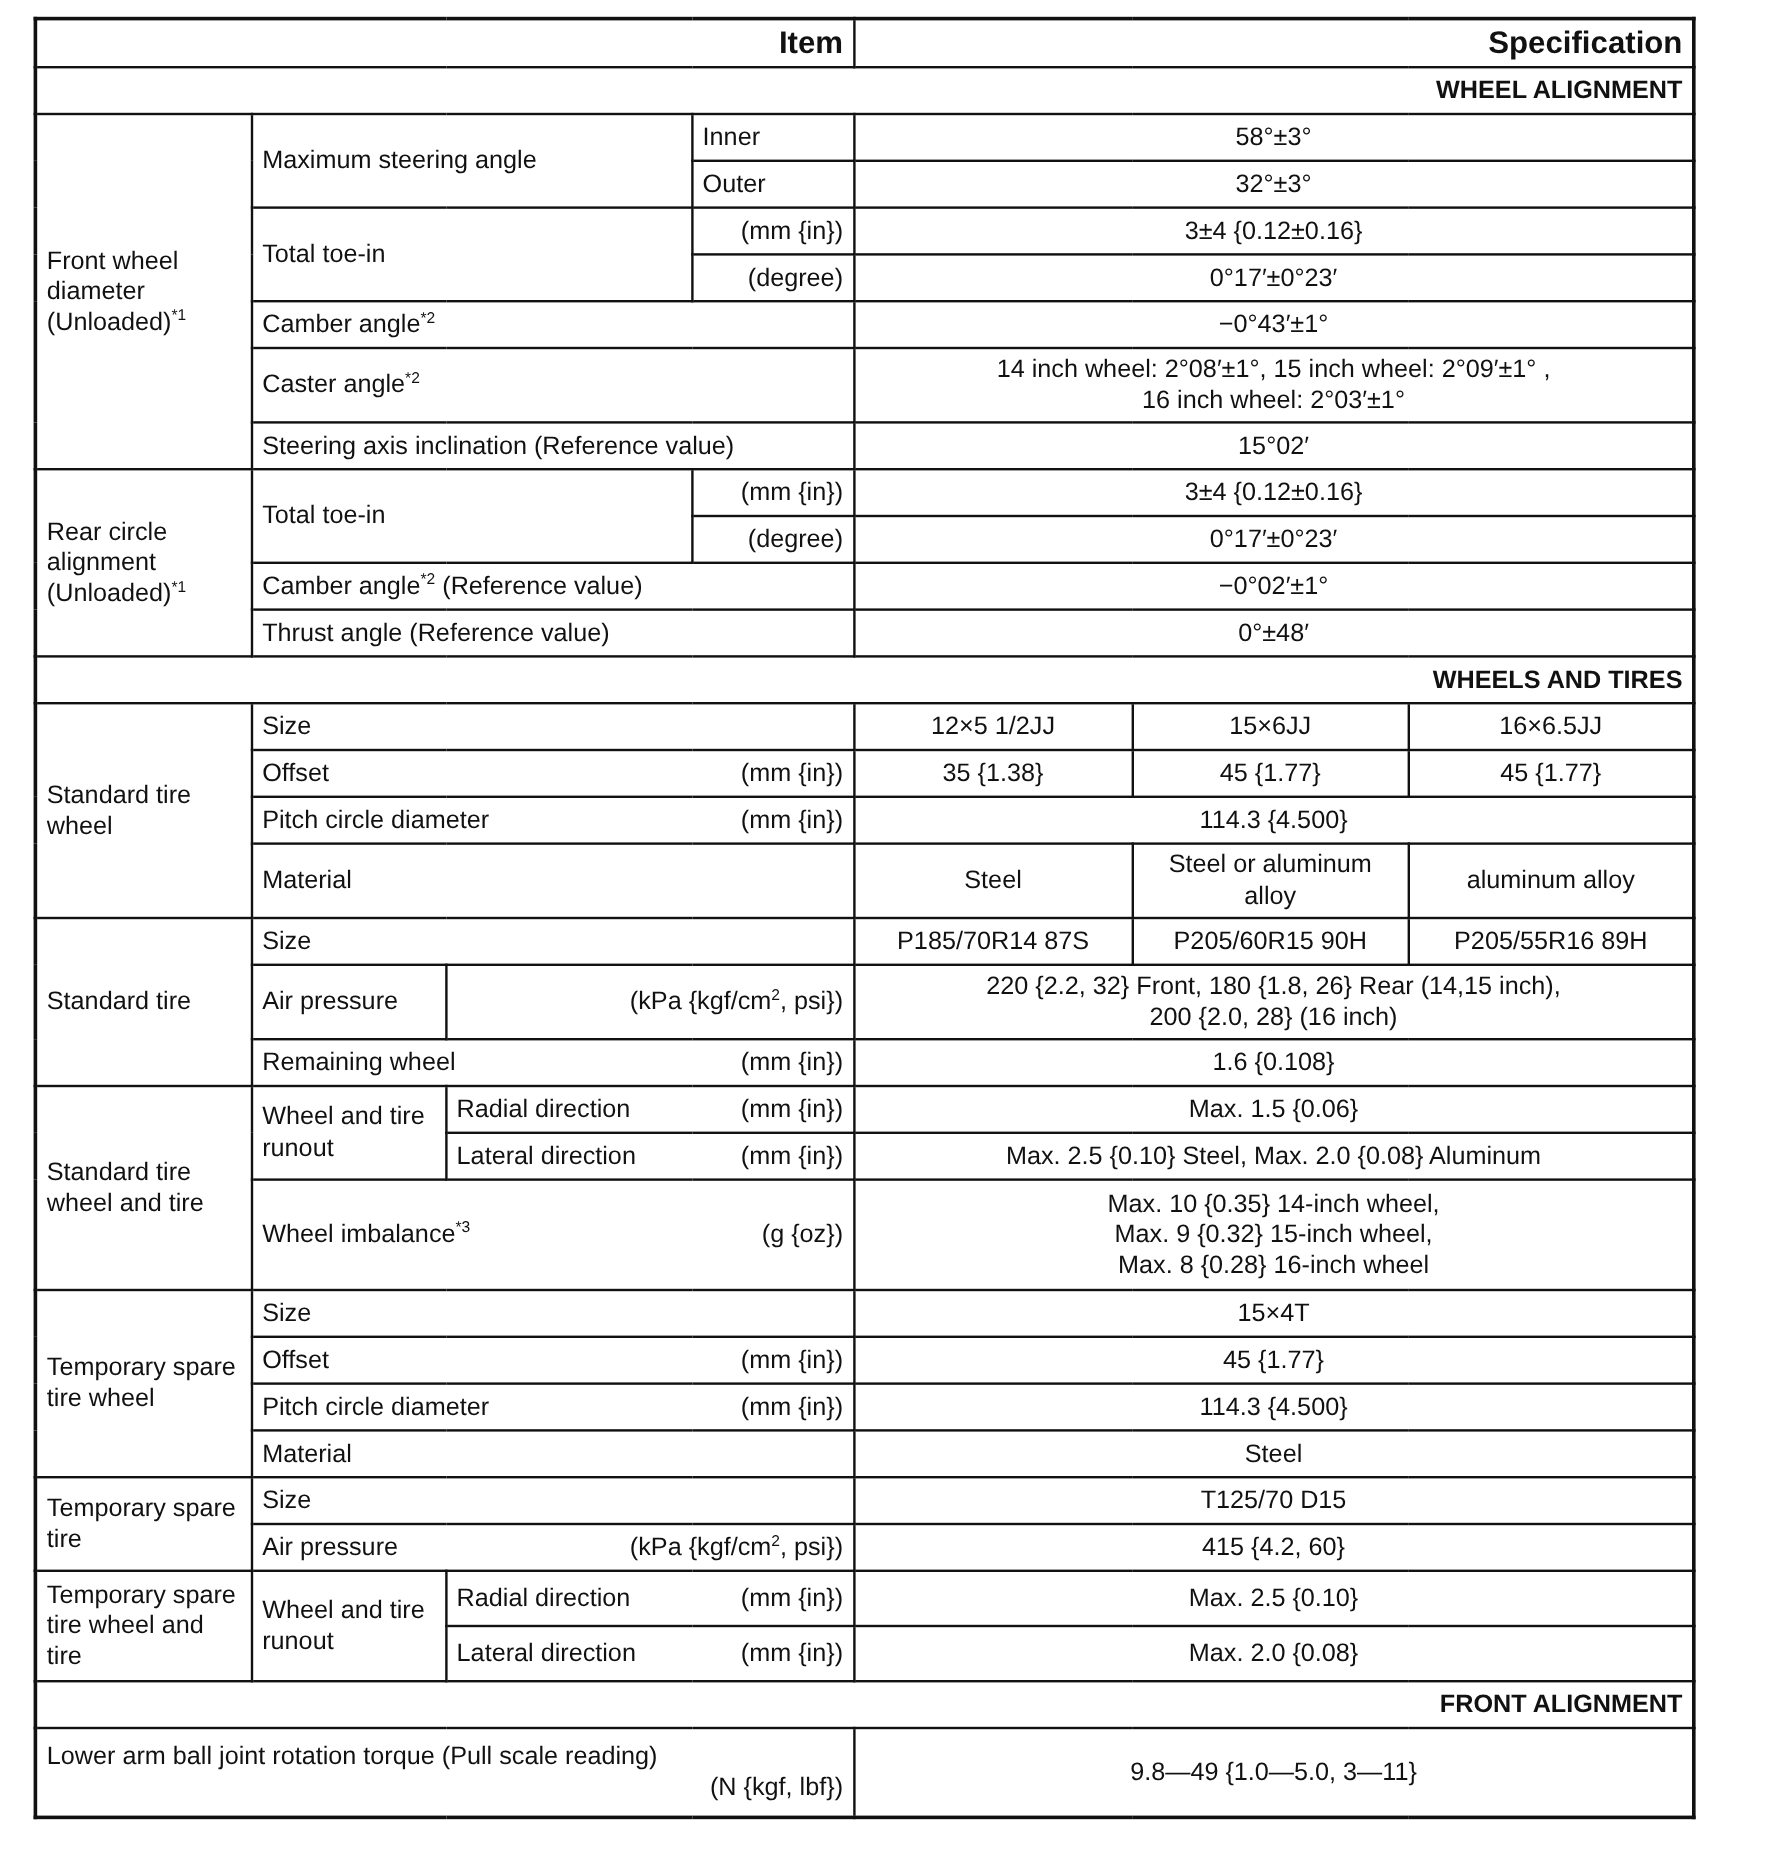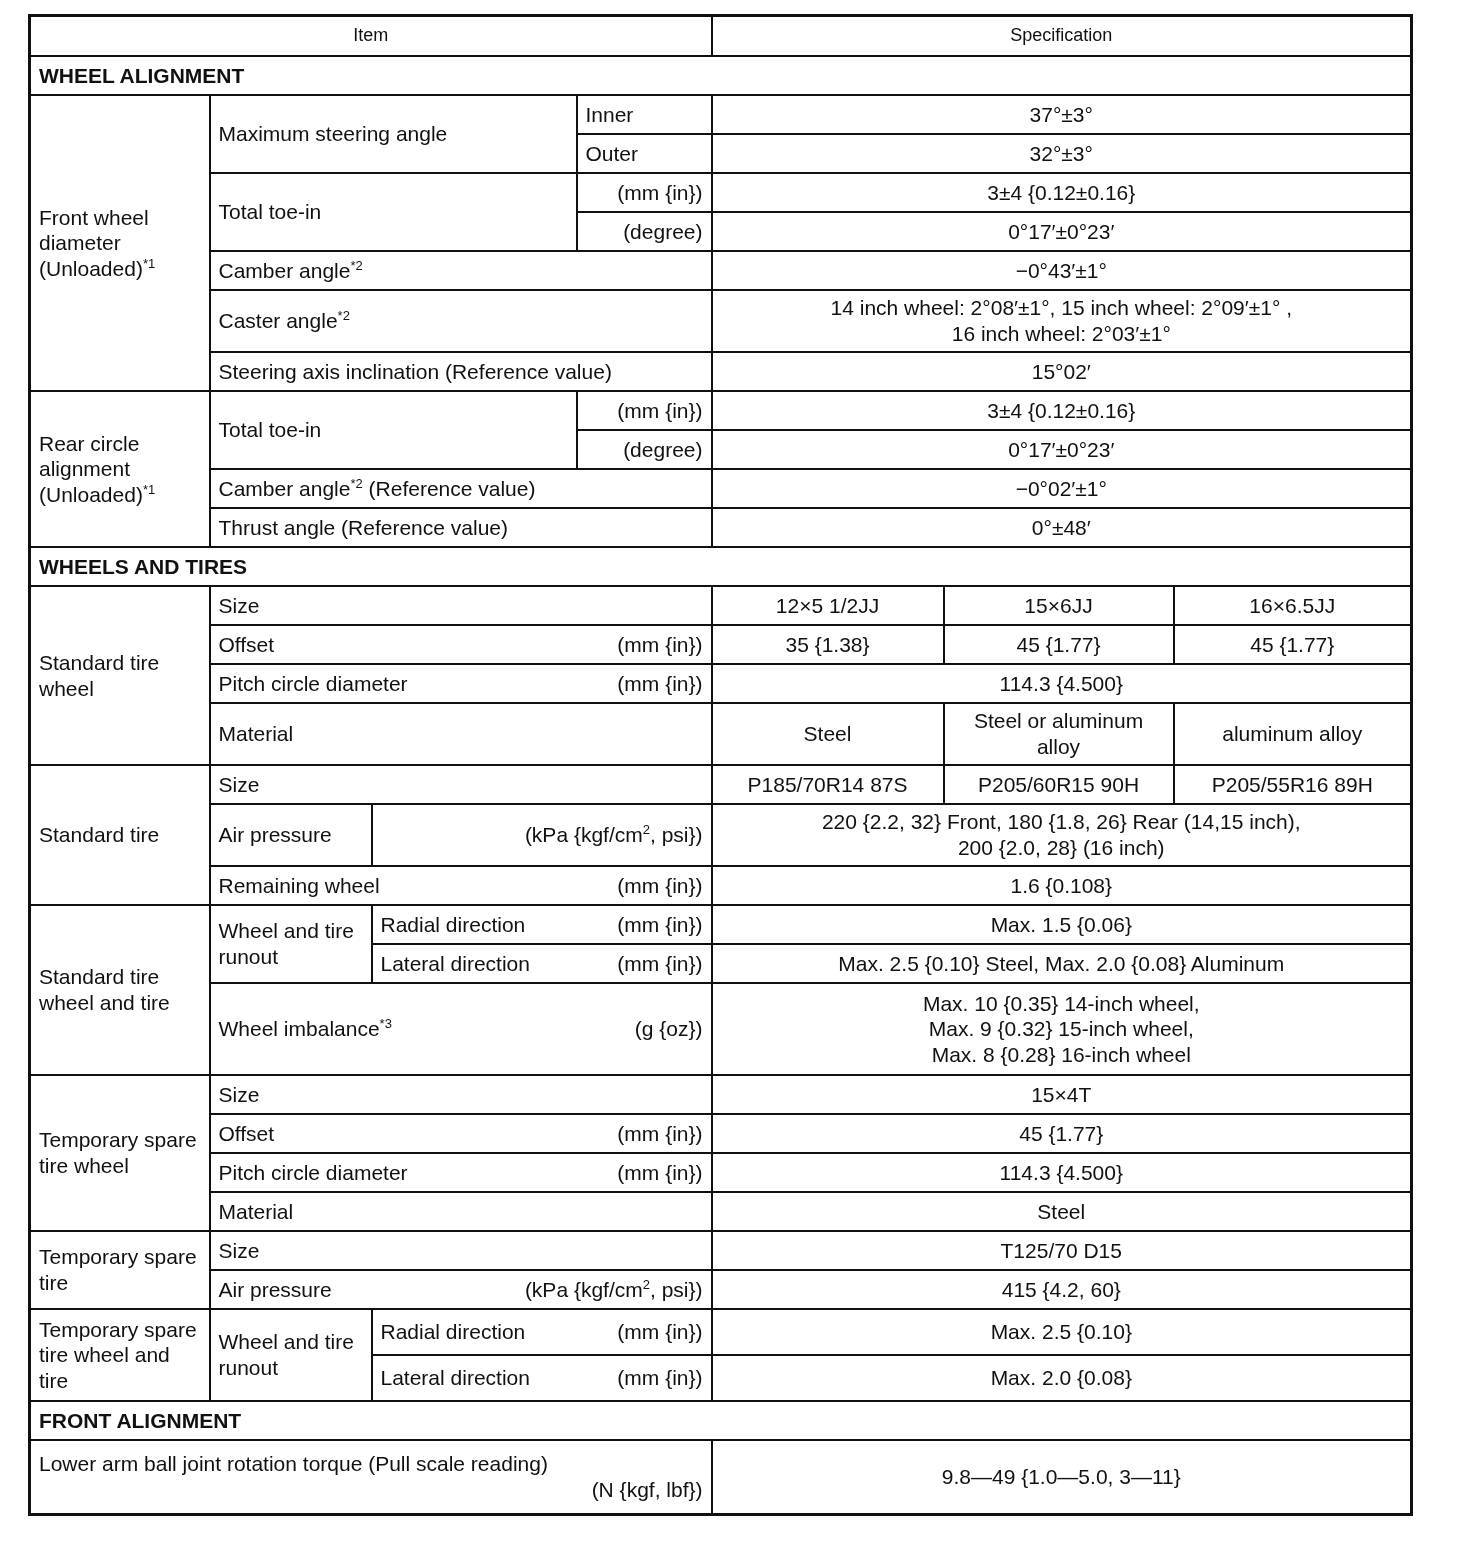--- a/index.html
+++ b/index.html
@@ -11,22 +11,22 @@
     font-size: 21px;
     table-layout: fixed;
   }
   table.spec td, table.spec th {
     border: 2px solid #111;
     padding: 0 8px;
     vertical-align: middle;
     line-height: 1.22;
   }
   table.spec { border: 3px solid #111; }
-  th { font-weight: normal; text-align: center; height: 38px; font-size: 18px; }
-  .section td { font-weight: bold; height: 37px; text-align: left; }
+  th { font-weight: bold; text-align: right; height: 38px; font-size: 26px; }
+  .section td { font-weight: bold; height: 37px; text-align: right; }
   .c { text-align: center; }
   .r { text-align: right; }
   .unit { float: right; }
   sup { font-size: 13px; vertical-align: 8px; line-height: 0; }
   tr { height: 39px; }
   .tall2 { height: 62px; }
   .tall3 { height: 92px; }
 </style>
 </head>
 <body>
@@ -49,21 +49,21 @@
   </tr>
 
   <tr class="section">
     <td colspan="7">WHEEL ALIGNMENT</td>
   </tr>
 
   <tr>
     <td rowspan="7"><span>Front wheel diameter (Unloaded)</span><sup>*1</sup></td>
     <td colspan="2" rowspan="2">Maximum steering angle</td>
     <td>Inner</td>
-    <td colspan="3" class="c">37°±3°</td>
+    <td colspan="3" class="c">58°±3°</td>
   </tr>
   <tr>
     <td>Outer</td>
     <td colspan="3" class="c">32°±3°</td>
   </tr>
   <tr>
     <td colspan="2" rowspan="2">Total toe-in</td>
     <td class="r">(mm {in})</td>
     <td colspan="3" class="c">3±4 {0.12±0.16}</td>
   </tr>

